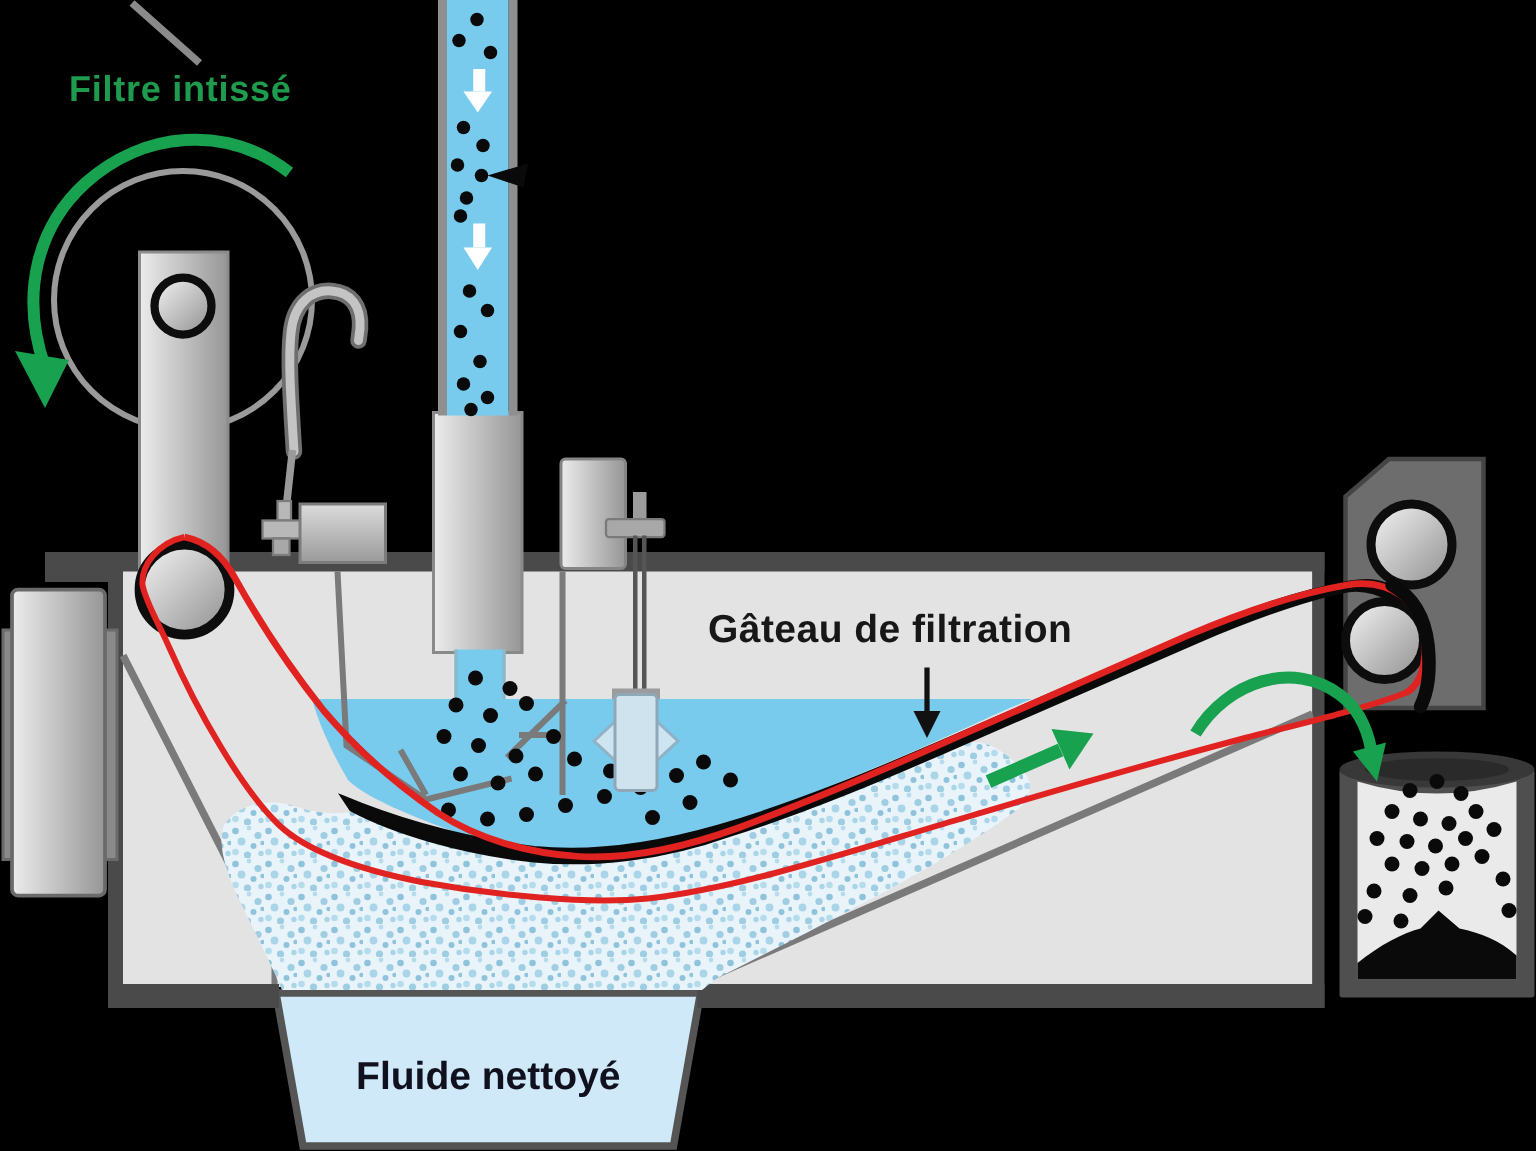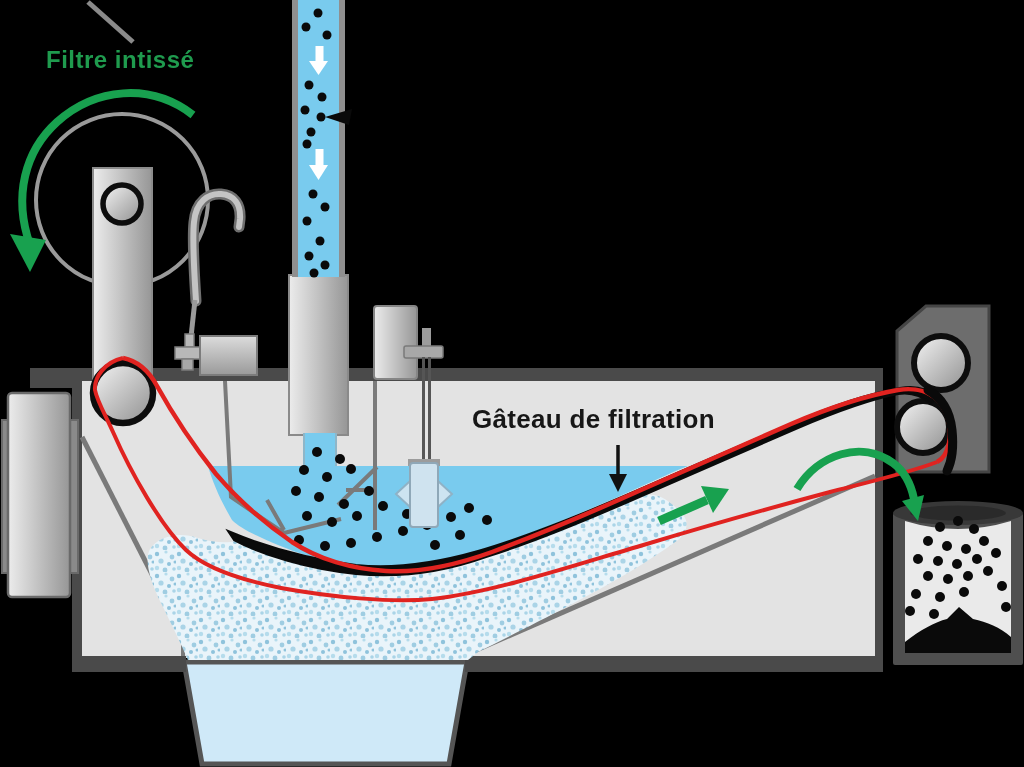--- a/index.html
+++ b/index.html
@@ -232,14 +232,15 @@
   <g>
     <line x1="618" y1="445" x2="618" y2="476" stroke="#111111" stroke-width="3.5"></line>
     <polygon points="618,492 609,474 627,474" fill="#111111"></polygon>
   </g>
 </svg>
 
 <div class="lbl lbl-green" style="left:46px;top:46px;">Filtre intissé</div>
 
 <div class="lbl lbl-dark" style="left:472px;top:404px;">Gâteau de filtration</div>
 
+<div class="lbl lbl-navy" style="left:184px;top:702px;width:283px;text-align:center;">Fluide nettoyé</div>
 
 </div>
 
 </body></html>

